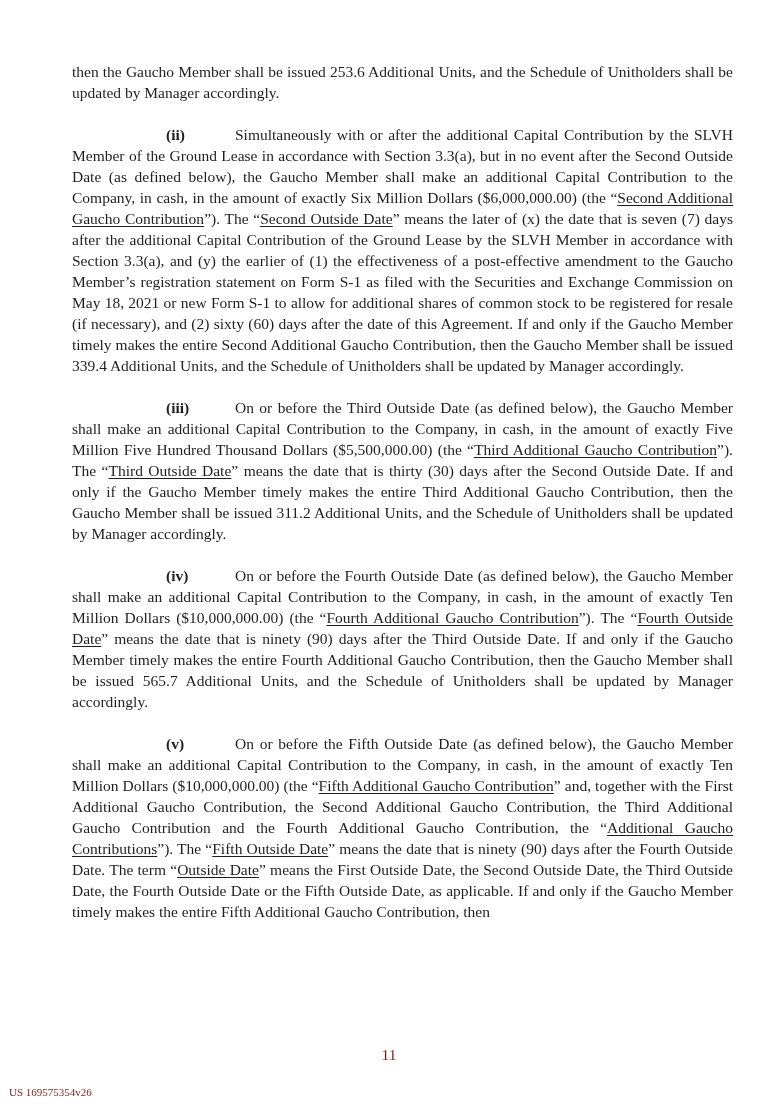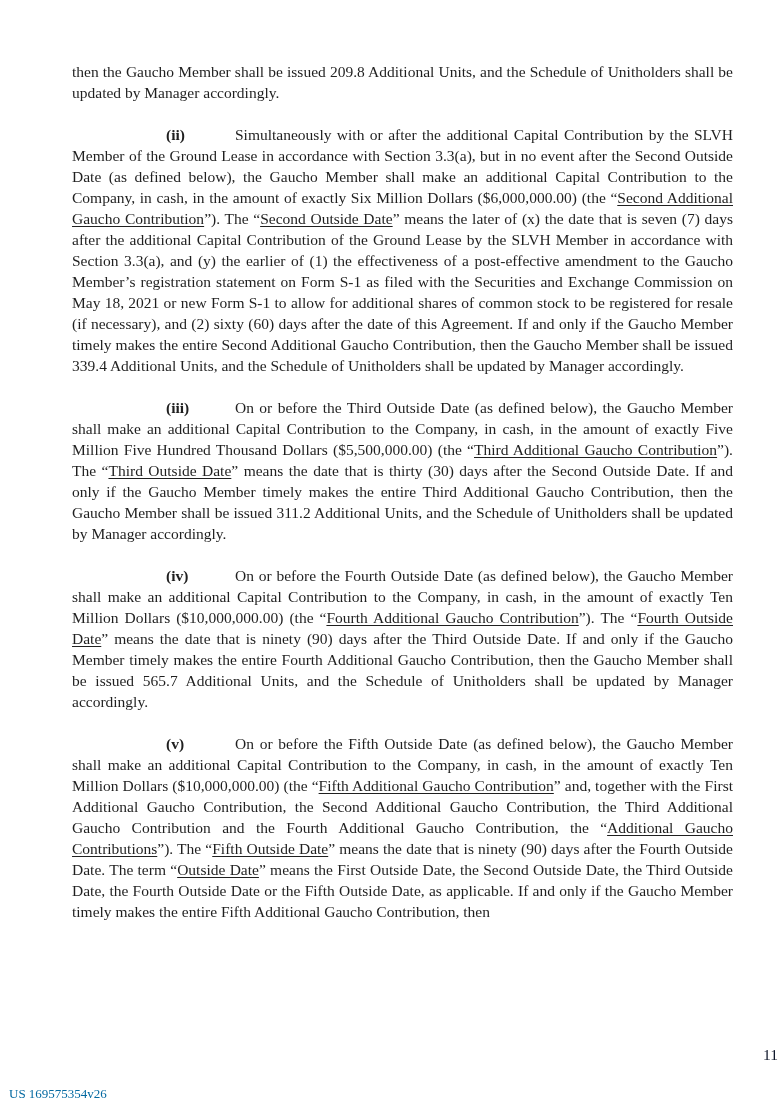--- a/index.html
+++ b/index.html
@@ -38,39 +38,39 @@
   }
   .term {
     text-decoration: underline;
     text-underline-offset: 2px;
   }
   .page-number {
     position: absolute;
     top: 1046px;
     left: 0;
     right: 0;
-    text-align: right;
+    text-align: center;
     font-size: 15.5px;
-    color: #0f172a;
+    color: #7f1d1d;
   }
   .doc-footer {
     position: absolute;
     top: 1086px;
     left: 9px;
-    font-size: 13px;
-    color: #0369a1;
+    font-size: 11px;
+    color: #7f1d1d;
     font-family: Liberation Serif, serif;
   }
 </style>
 </head>
 <body>
 
 <div class="page">
   <div class="body-text" id="doc-body">
-      <p><span class="run">then the Gaucho Member shall be issued 209.8 Additional Units, and the Schedule of Unitholders shall be updated by Manager accordingly.</span></p>
+      <p><span class="run">then the Gaucho Member shall be issued 253.6 Additional Units, and the Schedule of Unitholders shall be updated by Manager accordingly.</span></p>
       <p><span class="pnum">(ii)</span><span class="run">Simultaneously with or after the additional Capital Contribution by the SLVH Member of the Ground Lease in accordance with Section 3.3(a), but in no event after the Second Outside Date (as defined below), the Gaucho Member shall make an additional Capital Contribution to the Company, in cash, in the amount of exactly Six Million Dollars ($6,000,000.00) (the “</span><span class="term">Second Additional Gaucho Contribution</span><span class="run">”).  The “</span><span class="term">Second Outside Date</span><span class="run">” means the later of (x) the date that is seven (7) days after the additional Capital Contribution of the Ground Lease by the SLVH Member in accordance with Section 3.3(a), and (y) the earlier of (1) the effectiveness of a post-effective amendment to the Gaucho Member’s registration statement on Form S-1 as filed with the Securities and Exchange Commission on May 18, 2021 or new Form S-1 to allow for additional shares of common stock to be registered for resale (if necessary), and (2) sixty (60) days after the date of this Agreement.  If and only if the Gaucho Member timely makes the entire Second Additional Gaucho Contribution, then the Gaucho Member shall be issued 339.4 Additional Units, and the Schedule of Unitholders shall be updated by Manager accordingly.</span></p>
       <p><span class="pnum">(iii)</span><span class="run">On or before the Third Outside Date (as defined below), the Gaucho Member shall make an additional Capital Contribution to the Company, in cash, in the amount of exactly Five Million Five Hundred Thousand Dollars ($5,500,000.00) (the “</span><span class="term">Third Additional Gaucho Contribution</span><span class="run">”).  The “</span><span class="term">Third Outside Date</span><span class="run">” means the date that is thirty (30) days after the Second Outside Date.  If and only if the Gaucho Member timely makes the entire Third Additional Gaucho Contribution, then the Gaucho Member shall be issued 311.2 Additional Units, and the Schedule of Unitholders shall be updated by Manager accordingly.</span></p>
       <p><span class="pnum">(iv)</span><span class="run">On or before the Fourth Outside Date (as defined below), the Gaucho Member shall make an additional Capital Contribution to the Company, in cash, in the amount of exactly Ten Million Dollars ($10,000,000.00) (the “</span><span class="term">Fourth Additional Gaucho Contribution</span><span class="run">”).  The “</span><span class="term">Fourth Outside Date</span><span class="run">” means the date that is ninety (90) days after the Third Outside Date.  If and only if the Gaucho Member timely makes the entire Fourth Additional Gaucho Contribution, then the Gaucho Member shall be issued 565.7 Additional Units, and the Schedule of Unitholders shall be updated by Manager accordingly.</span></p>
       <p><span class="pnum">(v)</span><span class="run">On or before the Fifth Outside Date (as defined below), the Gaucho Member shall make an additional Capital Contribution to the Company, in cash, in the amount of exactly Ten Million Dollars ($10,000,000.00) (the “</span><span class="term">Fifth Additional Gaucho Contribution</span><span class="run">” and, together with the First Additional Gaucho Contribution, the Second Additional Gaucho Contribution, the Third Additional Gaucho Contribution and the Fourth Additional Gaucho Contribution, the “</span><span class="term">Additional Gaucho Contributions</span><span class="run">”).  The “</span><span class="term">Fifth Outside Date</span><span class="run">” means the date that is ninety (90) days after the Fourth Outside Date.  The term “</span><span class="term">Outside Date</span><span class="run">” means the First Outside Date, the Second Outside Date, the Third Outside Date, the Fourth Outside Date or the Fifth Outside Date, as applicable.  If and only if the Gaucho Member timely makes the entire Fifth Additional Gaucho Contribution, then</span></p>
     </div>
   <div class="page-number">11</div>
   <div class="doc-footer">US 169575354v26</div>
 </div>
 
 </body></html>

